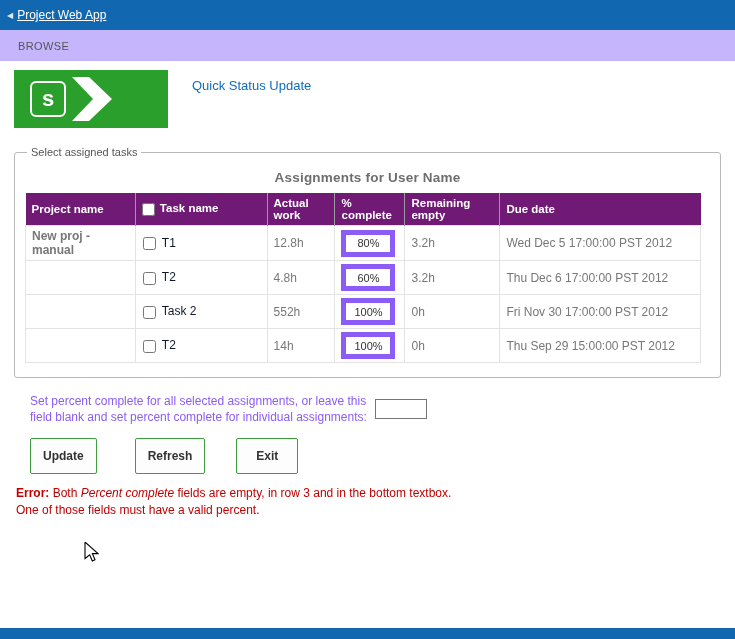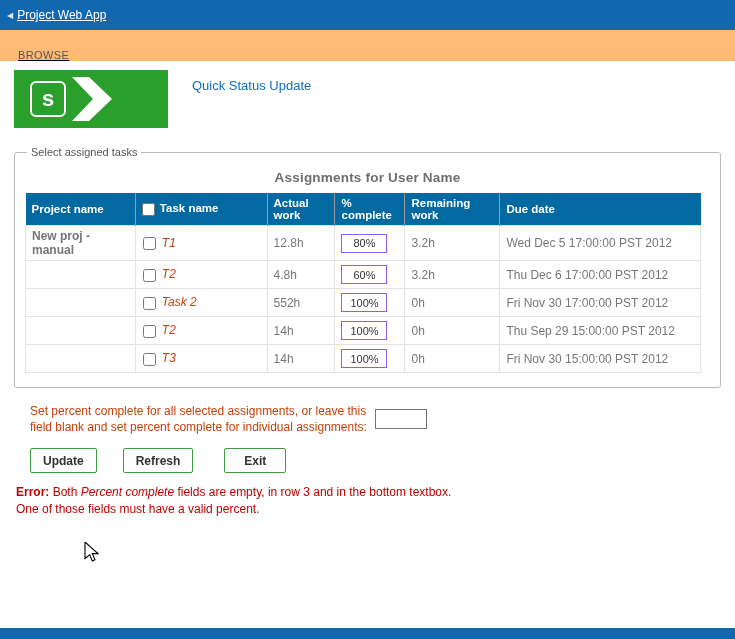--- a/index.html
+++ b/index.html
@@ -11,22 +11,22 @@
   }
   
   .suite-bar{
     height:30px;background:#1268b0;color:#ffffff;
     display:flex;align-items:center;padding-left:7px;box-sizing:border-box;
   }
   .back-glyph{font-size:8px;margin-right:4px;opacity:.85;}
   .suite-title{font-size:12px;text-decoration:underline;}
   
   .ribbon{
-    height:31px;background:#fdba74;display:flex;align-items:flex-end;
-    padding-left:18px;box-sizing:border-box;text-decoration:underline;
+    height:31px;background:#c4b5fd;display:flex;align-items:center;
+    padding-left:18px;box-sizing:border-box;
   }
   .ribbon-tab{font-size:11px;color:#555;letter-spacing:.4px;cursor:pointer;}
   
   .content{padding:8px 14px 0 14px;}
   .header-row{display:flex;align-items:flex-start;margin-top:1px;}
   .logo{
     width:154px;height:58px;background:#2b9f2b;display:flex;align-items:center;
     padding-left:16px;box-sizing:border-box;
   }
   .logo-s-box{
@@ -44,55 +44,55 @@
     margin:18px 0 0 0;border:1px solid #b9b9b9;border-radius:3px;
     padding:4px 10px 14px 10px;
   }
   fieldset.panel legend{font-size:11px;color:#555;padding:0 4px;margin-left:2px;}
   .table-title{
     text-align:center;font-weight:bold;font-size:13.5px;color:#6e6e6e;
     margin:8px 0 8px 0;letter-spacing:.2px;
   }
   table.assign{border-collapse:collapse;width:676px;margin-left:0;}
   table.assign th{
-    background:#0369a1;color:#ffffff;font-size:11.5px;font-weight:bold;
+    background:#701a75;color:#ffffff;font-size:11.5px;font-weight:bold;
     text-align:left;padding:4px 6px;border-right:1px solid #9a9a9a;height:15px;
   }
   table.assign th:last-child{border-right:none;}
   table.assign td{
     font-size:12px;color:#777;padding:3px 6px;border:1px solid #e3e3e3;
     height:21px;box-sizing:content-box;background:#ffffff;
   }
   td.proj{font-weight:bold;color:#4f4f4f;}
-  td.task span{color:#c2410c;font-style:italic;}
+  td.task span{color:#0f172a;}
   td.task input{vertical-align:middle;margin:0 6px 0 1px;}
   th.task-h input{vertical-align:middle;margin:0 5px 0 0;}
   .pct-input{
-    width:40px;height:15px;border:1px solid #8b5cf6;font-size:11px;
+    width:40px;height:15px;border:5px solid #8b5cf6;font-size:11px;
     text-align:center;font-family:"Liberation Sans",sans-serif;color:#333;
     padding:1px 2px;
   }
   
   col.c-proj{width:110px;} col.c-task{width:132px;} col.c-act{width:68px;}
   col.c-pct{width:70px;} col.c-rem{width:95px;} col.c-due{width:201px;}
   
   .bulk-row{display:flex;align-items:center;margin:15px 0 0 16px;}
-  .bulk-text{font-size:12px;color:#c2410c;line-height:1.35;}
+  .bulk-text{font-size:12px;color:#8b5cf6;line-height:1.35;}
   .bulk-input{
     width:46px;height:16px;border:1px solid #767676;margin-left:8px;
     font-size:11px;font-family:"Liberation Sans",sans-serif;
   }
   
   .buttons{display:flex;margin:13px 0 0 16px;}
   .buttons button{
     background:#fdfdfd;border:1px solid #3f9c3f;border-radius:2px;
-    color:#333;font-size:12px;font-weight:bold;height:25px;min-width:62px;
+    color:#333;font-size:12px;font-weight:bold;height:36px;min-width:62px;
     padding:3px 12px;cursor:pointer;font-family:"Liberation Sans",sans-serif;
   }
-  .btn-refresh{margin-left:26px;}
+  .btn-refresh{margin-left:38px;}
   .btn-exit{margin-left:31px;}
   
   .error{margin:11px 0 0 2px;font-size:12px;color:#c00000;line-height:1.35;}
   .error .b{font-weight:bold;}
   .error em{font-style:italic;}
   
   .bottom-bar{
     position:absolute;left:0;right:0;bottom:0;height:11px;background:#1268b0;
   }
   
@@ -138,21 +138,21 @@
           <col class="c-due">
       </colgroup>
       <thead>
         <tr>
           <th>Project name</th>
           <th class="task-h">
             <input type="checkbox" style=""><span>Task name</span>
           </th>
           <th>Actual work</th>
           <th>% complete</th>
-          <th>Remaining work</th>
+          <th>Remaining empty</th>
           <th>Due date</th>
         </tr>
       </thead>
       <tbody>
         <tr>
           <td class="proj">New proj - manual</td>
           <td class="task"><input type="checkbox" style=""><span>T1</span></td>
           <td>12.8h</td>
           <td><input type="text" class="pct-input" value="80%" style=""></td>
           <td>3.2h</td>
@@ -175,28 +175,20 @@
           <td>Fri Nov 30 17:00:00 PST 2012</td>
         </tr>
         <tr>
           <td class="proj"></td>
           <td class="task"><input type="checkbox" style=""><span>T2</span></td>
           <td>14h</td>
           <td><input type="text" class="pct-input" value="100%" style=""></td>
           <td>0h</td>
           <td>Thu Sep 29 15:00:00 PST 2012</td>
         </tr>
-        <tr>
-          <td class="proj"></td>
-          <td class="task"><input type="checkbox" style=""><span>T3</span></td>
-          <td>14h</td>
-          <td><input type="text" class="pct-input" value="100%" style=""></td>
-          <td>0h</td>
-          <td>Fri Nov 30 15:00:00 PST 2012</td>
-        </tr>
       </tbody>
     </table>
   </fieldset>
 
   <div class="bulk-row">
     <div class="bulk-text">
       <div>Set percent complete for all selected assignments, or leave this</div>
       <div>field blank and set percent complete for individual assignments:</div>
     </div>
     <input type="text" class="bulk-input" value="" style="">

